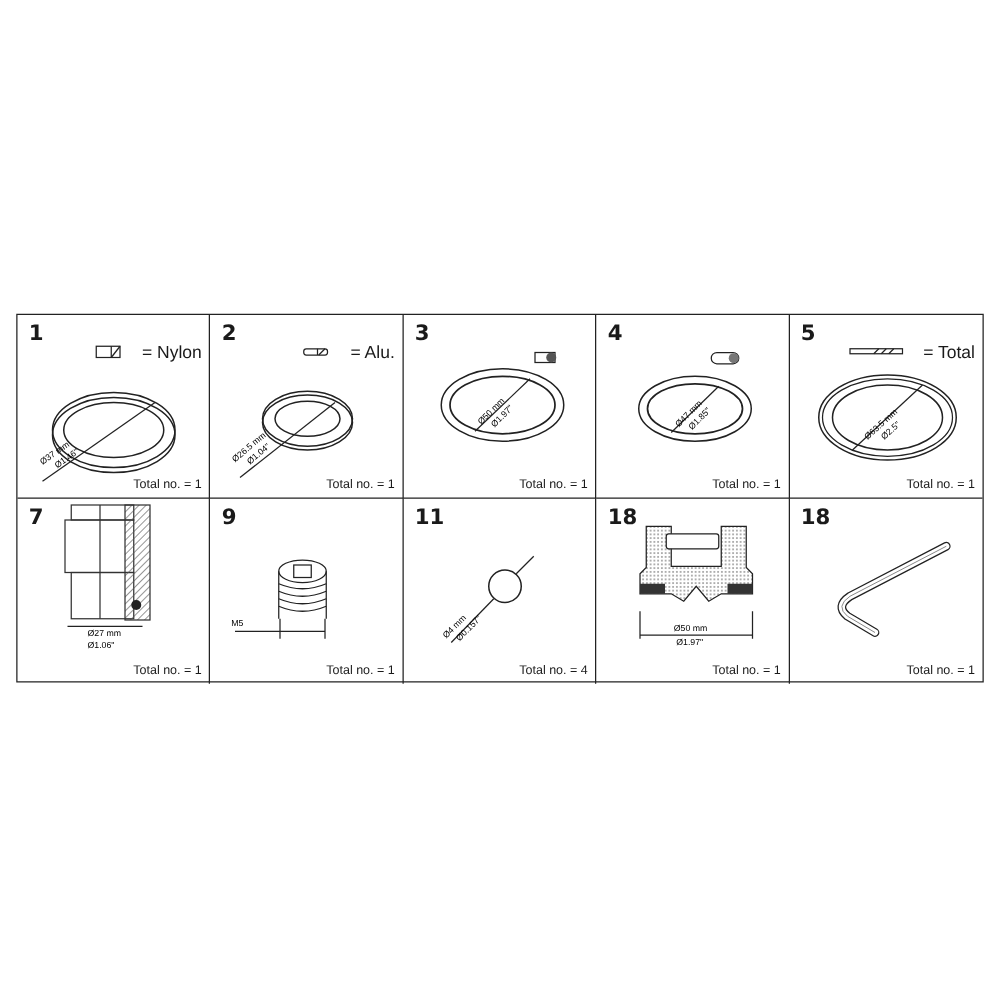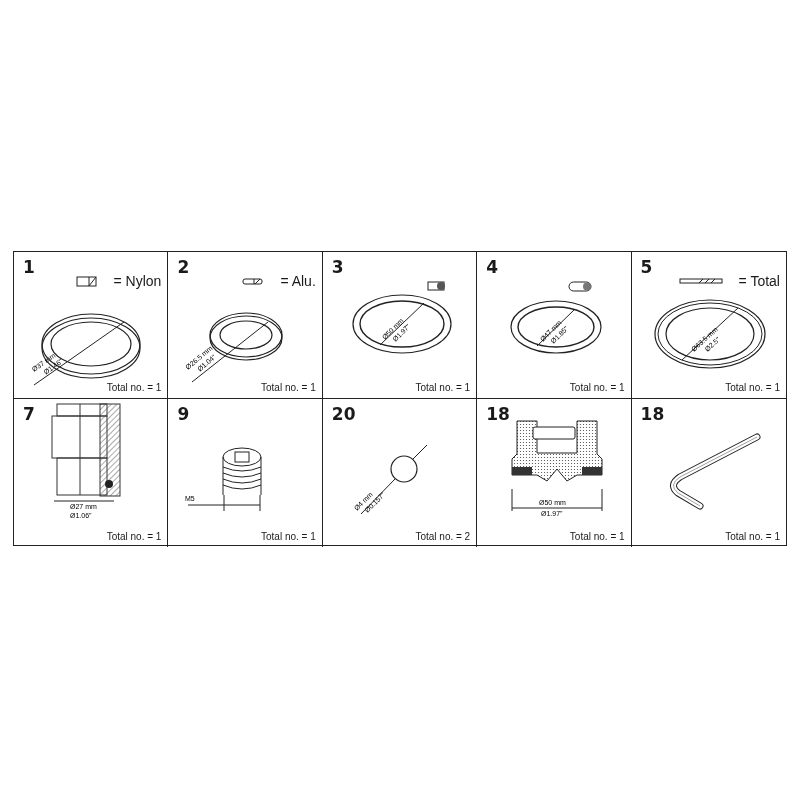--- a/index.html
+++ b/index.html
@@ -153,31 +153,31 @@
       <path d="M55 68 Q74 76 93 68 M55 74 Q74 82 93 74 M55 80 Q74 88 93 80 M55 86 Q74 94 93 86" stroke="#222" fill="none"></path>
       <line x1="56" y1="96" x2="56" y2="112" stroke="#222"></line>
         <line x1="92" y1="96" x2="92" y2="112" stroke="#222"></line>
       <line x1="20" y1="106" x2="92" y2="106" stroke="#222"></line>
       <text font-size="7" x="17" y="102">M5</text>
     </svg>
     <span class="total">Total no. = 1</span>
   </div>
 
   <div class="cell">
-    <span class="num">20</span>
+    <span class="num">11</span>
     <svg class="draw">
       <circle cx="81" cy="70" r="13" fill="none" stroke="#222" stroke-width="1.2"></circle>
       <line x1="90" y1="60" x2="104" y2="46" stroke="#222"></line>
       <line x1="38" y1="115" x2="72" y2="80" stroke="#222"></line>
       <g transform="translate(34,112) rotate(-45)">
           <text font-size="7" x="0" y="0">Ø4 mm</text>
           <text font-size="7" x="6" y="9">Ø0.157"</text>
         </g>
     </svg>
-    <span class="total">Total no. = 2</span>
+    <span class="total">Total no. = 4</span>
   </div>
 
   <div class="cell">
     <span class="num">18</span>
     <svg class="draw">
       <defs>
           <pattern id="dots11" width="3" height="3" patternUnits="userSpaceOnUse">
             <circle cx="1.5" cy="1.5" r="0.6" fill="#444"></circle>
           </pattern>
         </defs>

